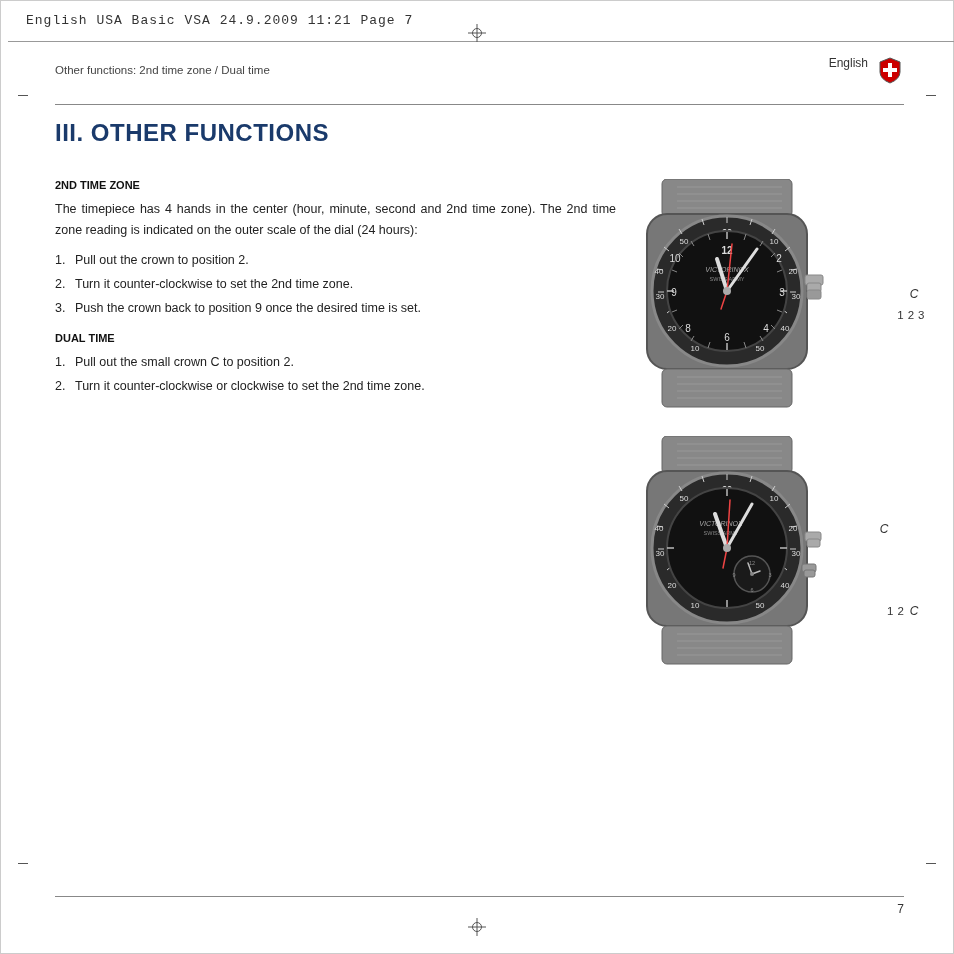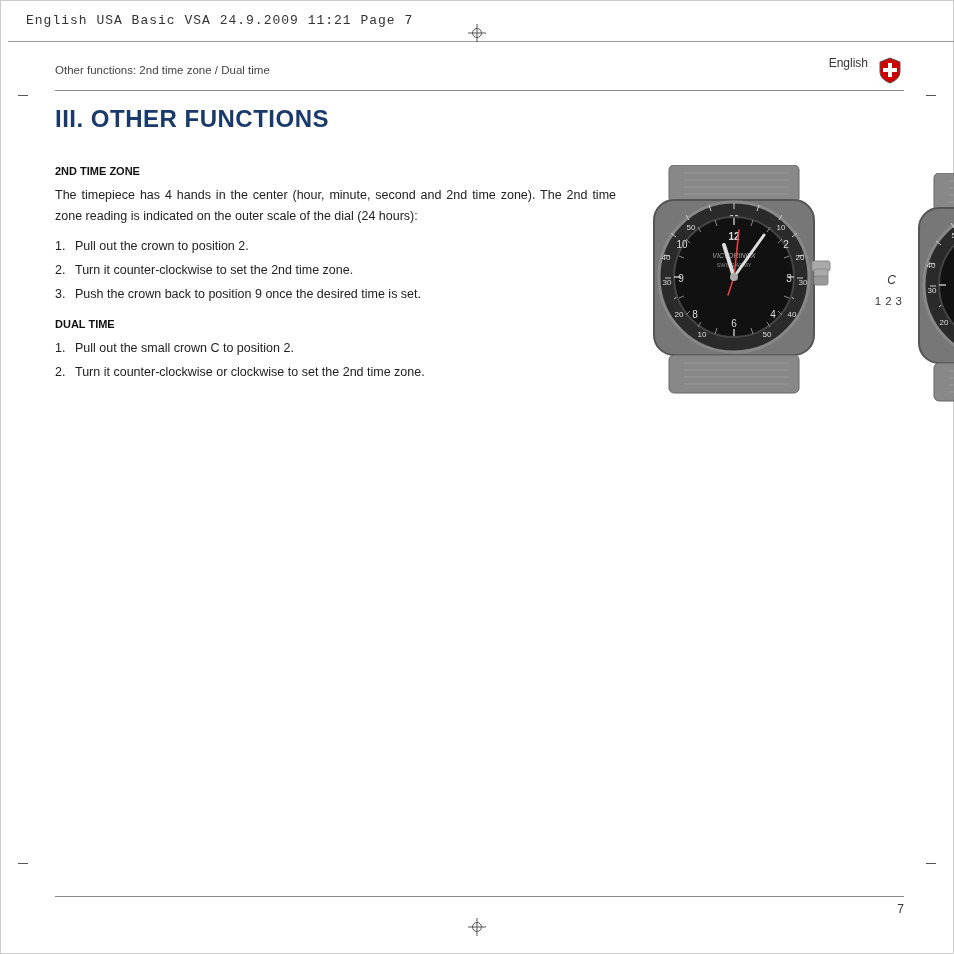--- a/index.html
+++ b/index.html
@@ -142,21 +142,21 @@
       right: 50px;
       bottom: 55px;
     }
 
     
     .header-row {
       display: flex;
       justify-content: space-between;
       align-items: center;
       border-bottom: 1px solid #888;
-      padding-bottom: 6px;
+      padding-bottom: 20px;
       margin-bottom: 14px;
     }
 
     .header-breadcrumb {
       font-size: 11.5px;
       color: #444;
     }
 
     .header-right {
       display: flex;
@@ -209,22 +209,23 @@
 
     .text-col {
       flex: 1;
       min-width: 0;
     }
 
     .image-col {
       width: 270px;
       flex-shrink: 0;
       display: flex;
-      gap: 10px;
-      align-items: flex-start;
+      flex-direction: column;
+      gap: 16px;
+      align-items: center;
       padding-top: 10px;
     }
 
     
     .sub-title {
       font-size: 11px;
       font-weight: bold;
       color: #111;
       margin-bottom: 8px;
       margin-top: 10px;

